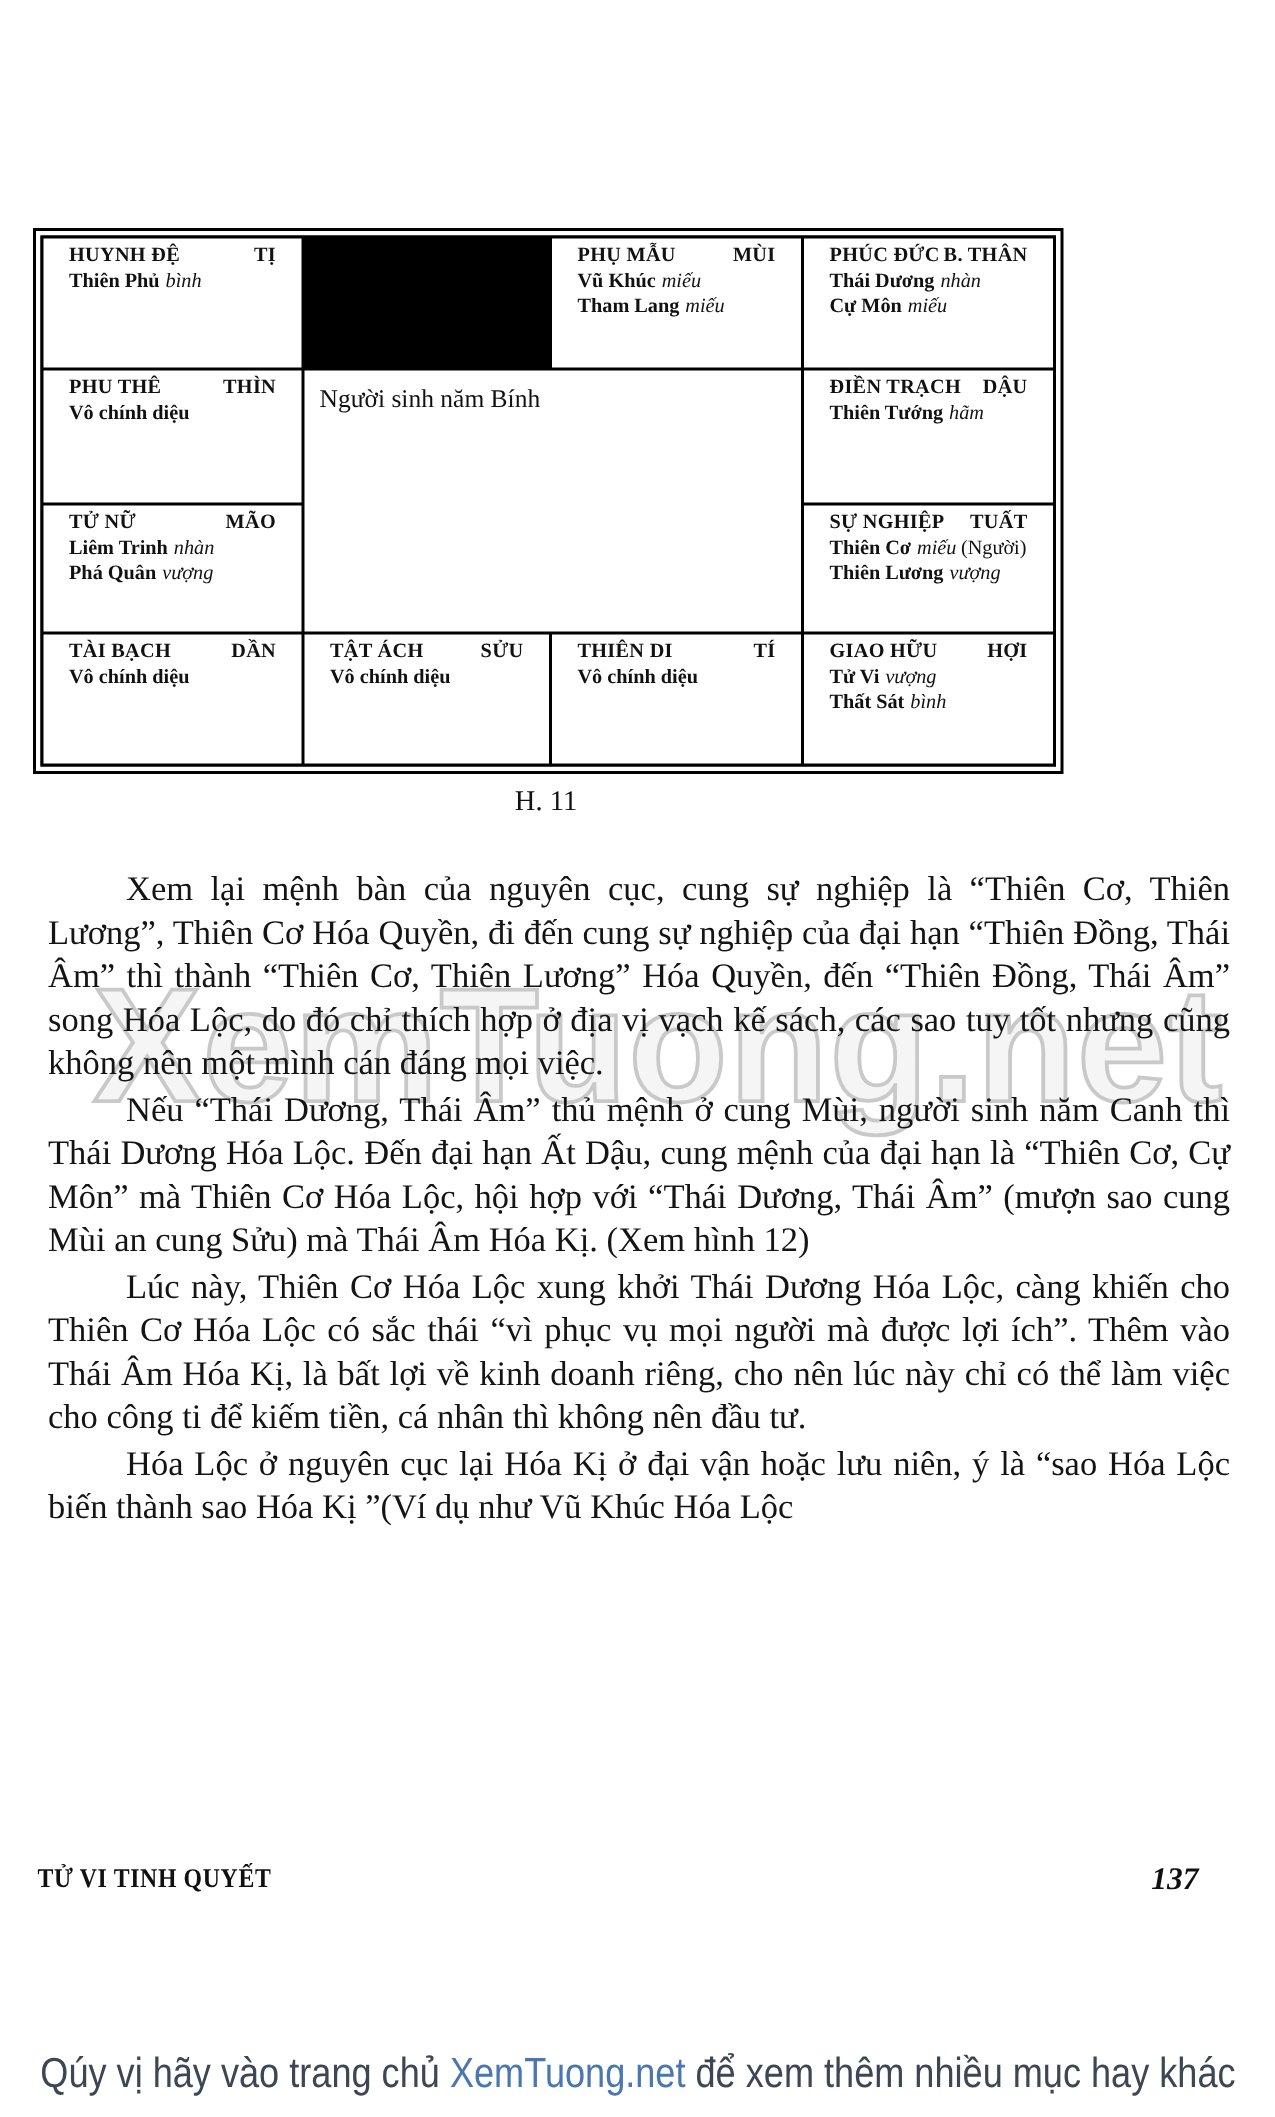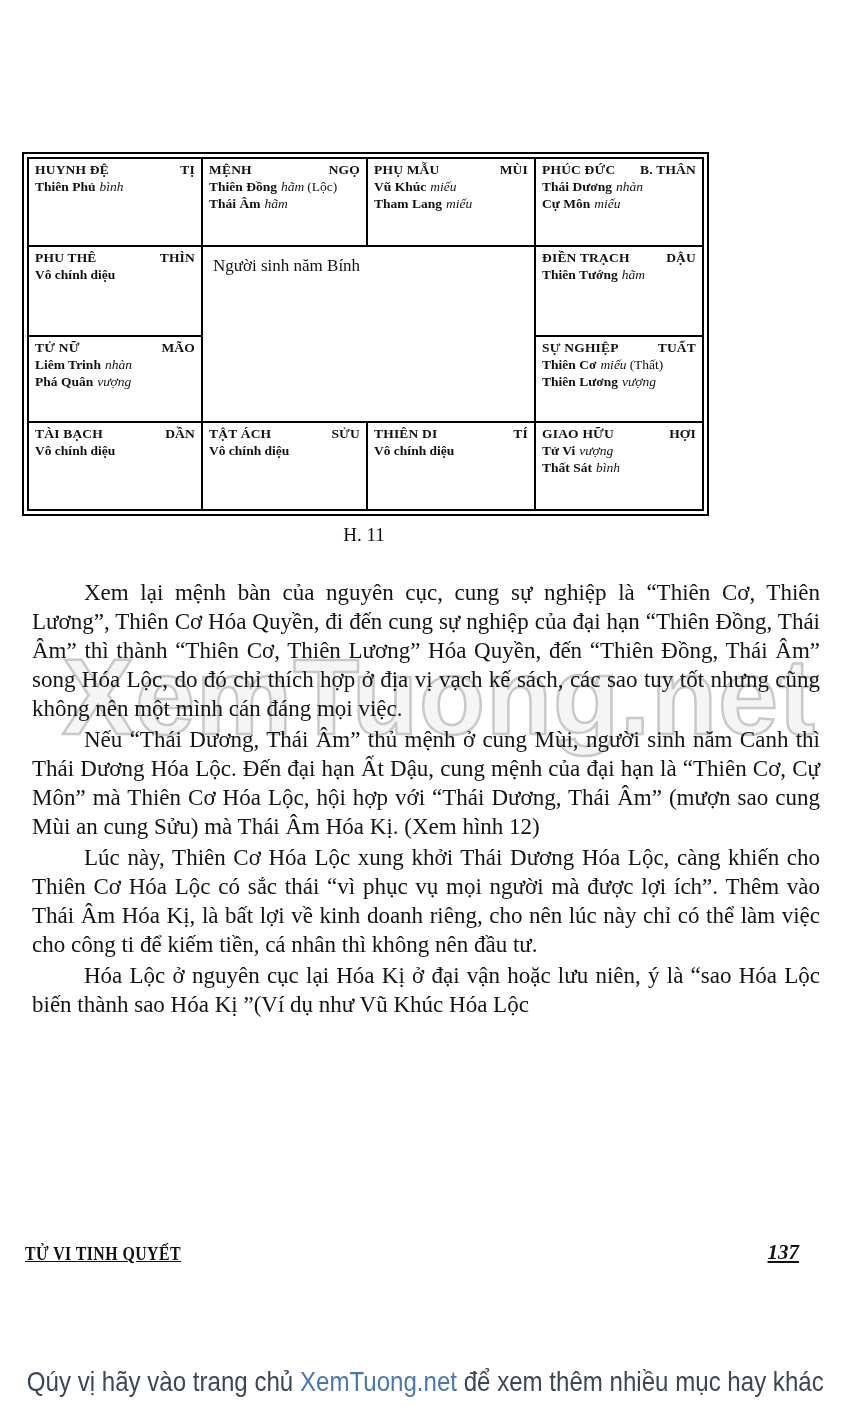--- a/index.html
+++ b/index.html
@@ -11,21 +11,21 @@
   .chart-outer{
     position:absolute;left:22px;top:152px;
     border:2px solid #000;padding:3px;background:#fff;
   }
   .grid{
     display:grid;
     grid-template-columns:172px 163px 166px 166px;
     grid-template-rows:86px 88px 84px 86px;
     gap:2px;background:#000;border:2px solid #000;
   }
-  .cell{background:#fff;padding:3px 6px;font-size:13.5px;line-height:1.25;}
+  .cell{background:#fff;padding:3px 17px;font-size:13.5px;line-height:1.25;}
   .cell-head{display:flex;justify-content:space-between;font-weight:700;letter-spacing:.2px;}
   .star-line{font-weight:700;}
   .star-grade{font-style:italic;font-weight:400;padding-left:4px;}
   .star-note{font-weight:400;padding-left:3px;}
   .c0{grid-row:1;grid-column:1}.c1{grid-row:1;grid-column:2}
   .c2{grid-row:1;grid-column:3}.c3{grid-row:1;grid-column:4}
   .c4{grid-row:2;grid-column:1}.center{grid-row:2/span 2;grid-column:2/span 2}
   .c5{grid-row:2;grid-column:4}
   .c6{grid-row:3;grid-column:1}.c7{grid-row:3;grid-column:4}
   .c8{grid-row:4;grid-column:1}.c9{grid-row:4;grid-column:2}
@@ -45,21 +45,21 @@
   }
   
   .body-text{
     position:absolute;left:30px;top:576px;width:792px;z-index:1;
     font-size:23px;line-height:29px;text-align:justify;color:#141414;
   }
   .body-text p{margin:2px;text-indent:52px;}
   
   .page-footer{
     position:absolute;left:25px;top:1240px;width:800px;z-index:1;
-    display:flex;justify-content:space-between;align-items:flex-end;text-decoration:underline;
+    display:flex;justify-content:space-between;align-items:center;
   }
   .footer-title{
     font-weight:700;font-size:18px;letter-spacing:.5px;
     transform:scaleX(.88);transform-origin:left center;
   }
   .page-number{font-weight:700;font-style:italic;font-size:21px;padding-right:26px;margin-left:48px;}
   
   .bottom-bar{
     position:absolute;left:0;top:1352px;width:850px;height:59px;
     display:flex;align-items:center;justify-content:center;background:#fff;
@@ -77,28 +77,20 @@
 
 <div class="chart-outer">
   <div class="grid">
 
     <div class="cell c0">
         <div class="cell-head">
           <span>HUYNH ĐỆ</span>
           <span>TỊ</span>
         </div>
         <div class="star-line"><span>Thiên Phủ</span><span class="star-grade">bình</span></div>
-      </div>
-    <div class="cell c1">
-        <div class="cell-head">
-          <span>MỆNH</span>
-          <span>NGỌ</span>
-        </div>
-        <div class="star-line"><span>Thiên Đồng</span><span class="star-grade">hãm</span><span class="star-note">(Lộc)</span></div>
-        <div class="star-line"><span>Thái Âm</span><span class="star-grade">hãm</span></div>
       </div>
     <div class="cell c2">
         <div class="cell-head">
           <span>PHỤ MẪU</span>
           <span>MÙI</span>
         </div>
         <div class="star-line"><span>Vũ Khúc</span><span class="star-grade">miếu</span></div>
         <div class="star-line"><span>Tham Lang</span><span class="star-grade">miếu</span></div>
       </div>
     <div class="cell c3">
@@ -132,21 +124,21 @@
           <span>MÃO</span>
         </div>
         <div class="star-line"><span>Liêm Trinh</span><span class="star-grade">nhàn</span></div>
         <div class="star-line"><span>Phá Quân</span><span class="star-grade">vượng</span></div>
       </div>
     <div class="cell c7">
         <div class="cell-head">
           <span>SỰ NGHIỆP</span>
           <span>TUẤT</span>
         </div>
-        <div class="star-line"><span>Thiên Cơ</span><span class="star-grade">miếu</span><span class="star-note">(Thất)</span></div>
+        <div class="star-line"><span>Thiên Cơ</span><span class="star-grade">miếu</span><span class="star-note">(Người)</span></div>
         <div class="star-line"><span>Thiên Lương</span><span class="star-grade">vượng</span></div>
       </div>
     <div class="cell c8">
         <div class="cell-head">
           <span>TÀI BẠCH</span>
           <span>DẦN</span>
         </div>
         <div class="star-line"><span>Vô chính diệu</span></div>
       </div>
     <div class="cell c9">

